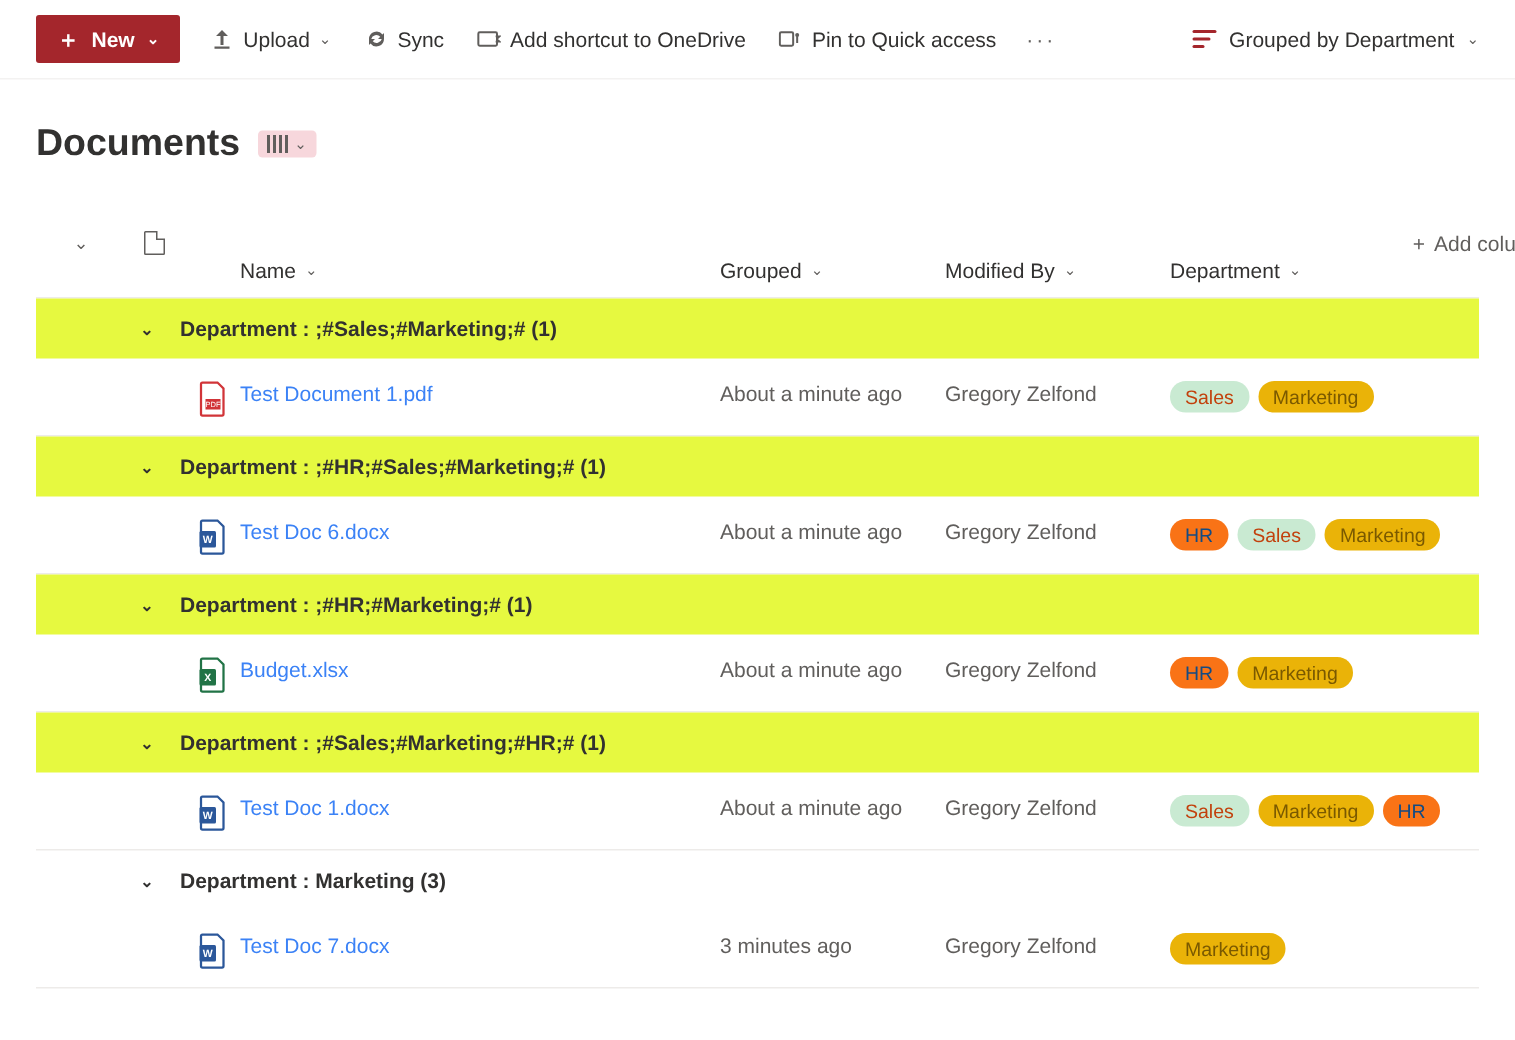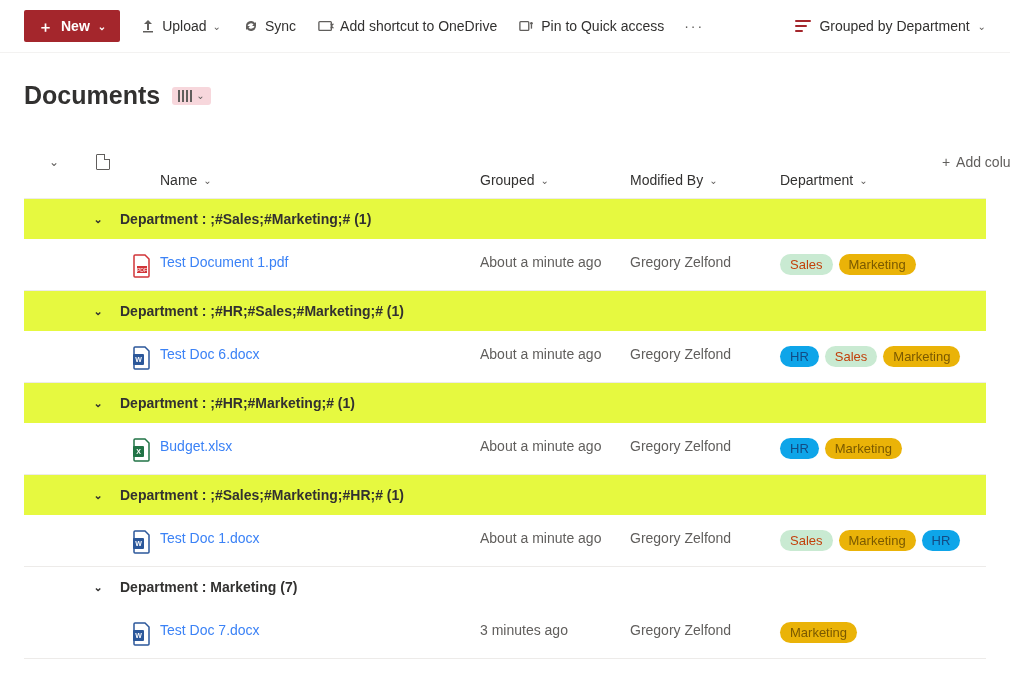--- a/index.html
+++ b/index.html
@@ -103,21 +103,21 @@
     border-top:1px solid transparent;
   }
   .group-wrap { border-bottom:1px solid #edebe9; }
   .fname { color:#3b82f6; cursor:pointer; }
   .meta { color:#605e5c; }
   .picon { width:18px; height:22px; margin:0 auto; }
   .tags { display:flex; flex-wrap:wrap; gap:6px; }
   .tag { border-radius:12px; padding:3px 10px; font-size:13px; }
   .tag-sales { background:#c9ead2; color:#c2410c; }
   .tag-marketing { background:#eab308; color:#7a5900; }
-  .tag-hr { background:#0ea5e9; color:#134b84; }
+  .tag-hr { background:#f97316; color:#134b84; }
 
   svg { display:block; }
 </style>
 </head>
 <body>
 
 <div class="toolbar">
   <button class="new-btn">
     <span class="plus">＋</span>
     <span>New</span>
@@ -320,21 +320,21 @@
           <div class="tags">
             <span class="tag tag-sales">Sales</span>
             <span class="tag tag-marketing">Marketing</span>
             <span class="tag tag-hr">HR</span>
           </div>
         </div>
       </div>
       <div class="group-wrap">
         <div class="group-row">
           <span class="chev">⌄</span>
-          <span>Department : Marketing (7)</span>
+          <span>Department : Marketing (3)</span>
         </div>
         <div class="item-row">
           <div></div>
           <div></div>
           <div class="picon">
             <svg width="20" height="24" viewBox="0 0 20 24">
               <path d="M3 1h10l4 4v17a1 1 0 0 1-1 1H3a1 1 0 0 1-1-1V2a1 1 0 0 1 1-1z" fill="#fff" stroke="#2b579a" stroke-width="1.5"></path>
               <rect x="1" y="8" width="11" height="11" rx="1" fill="#2b579a"></rect>
               <text x="6.5" y="16" font-size="7" text-anchor="middle" fill="#fff" font-family="sans-serif" font-weight="bold">W</text>
             </svg>

